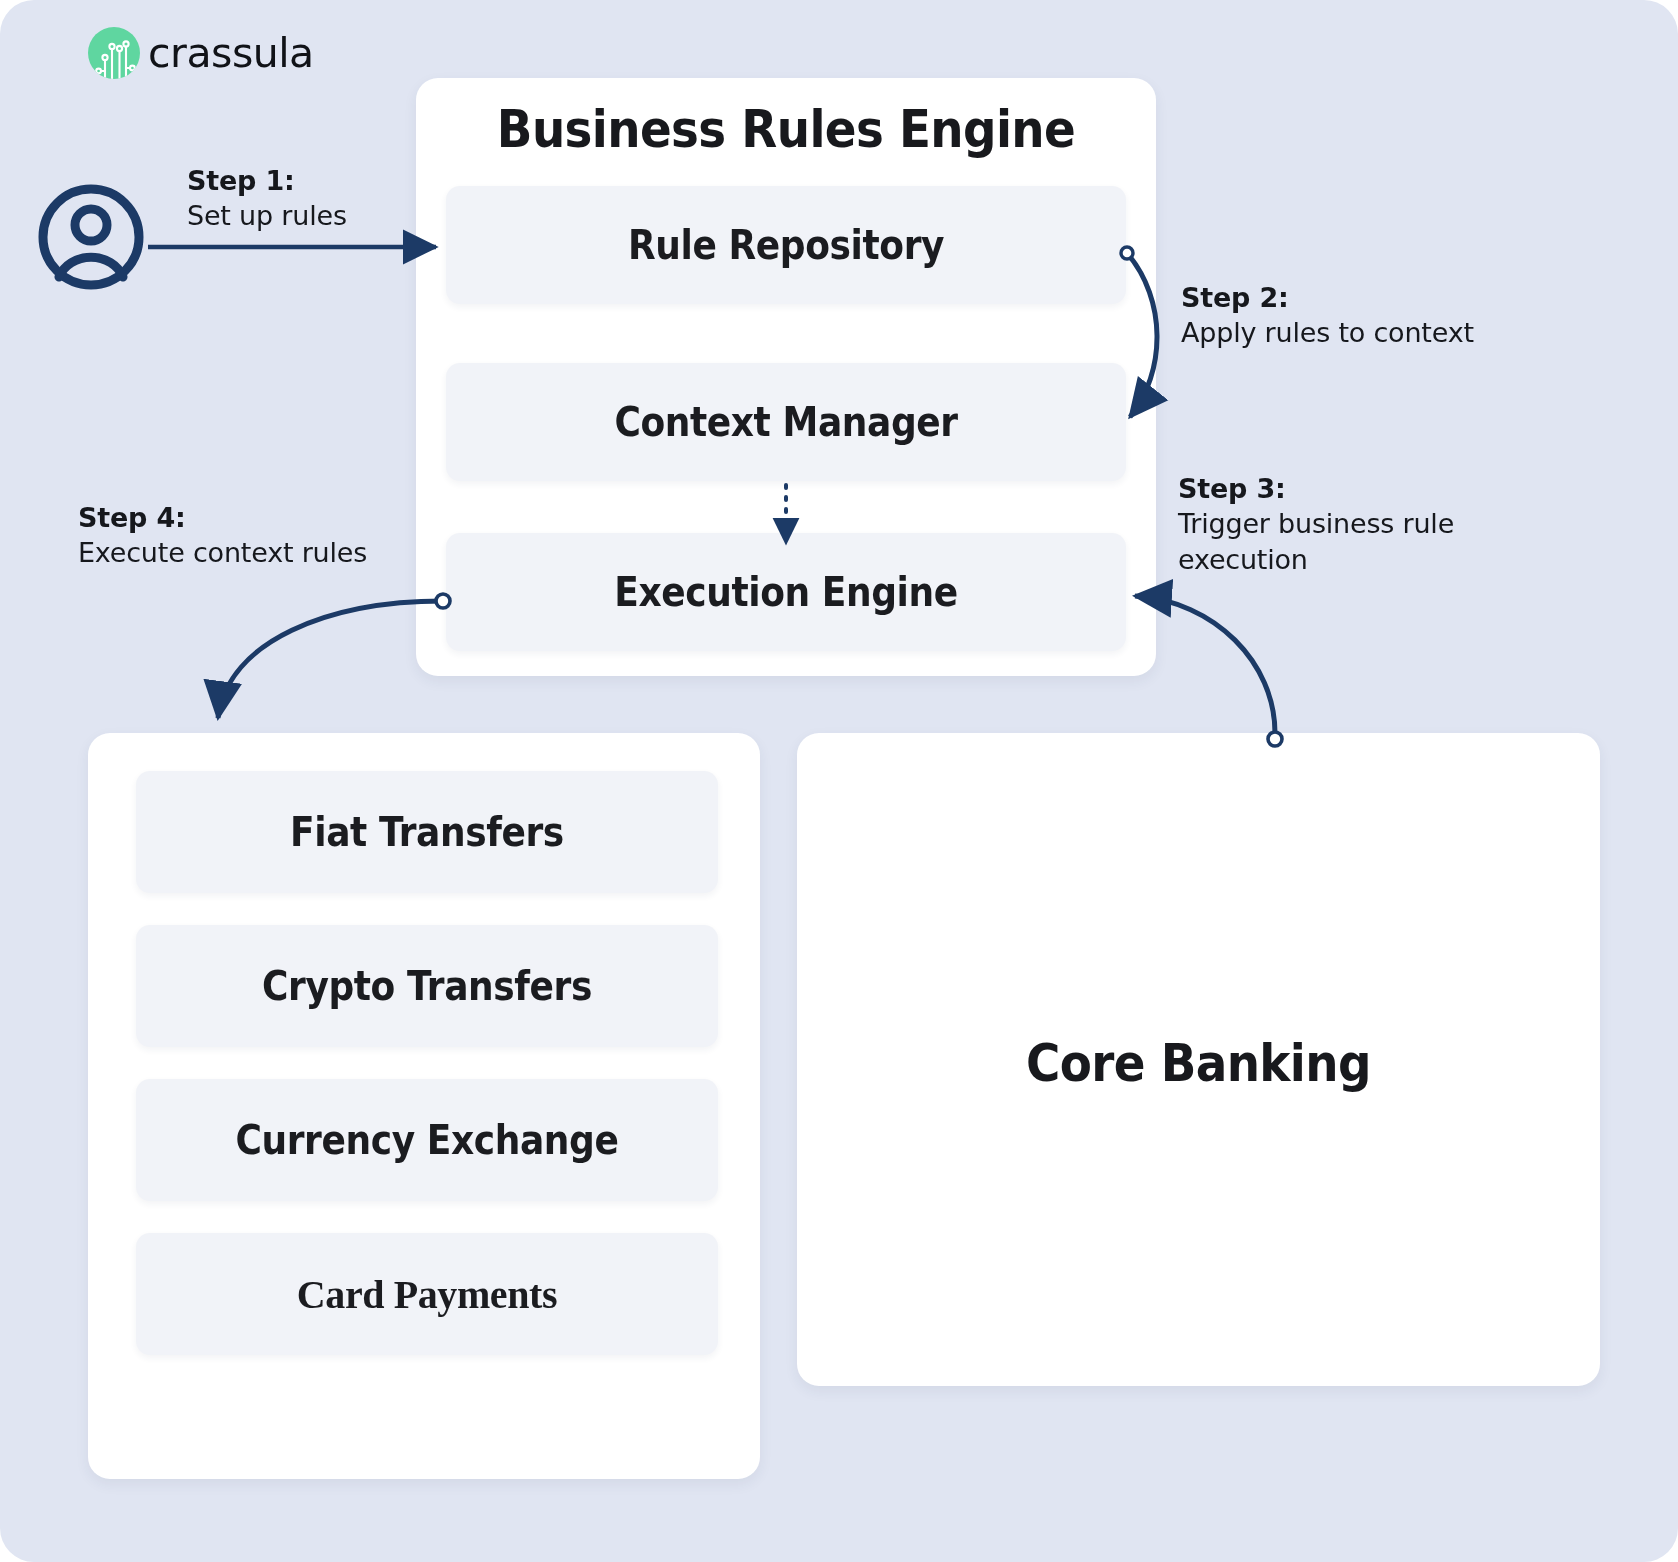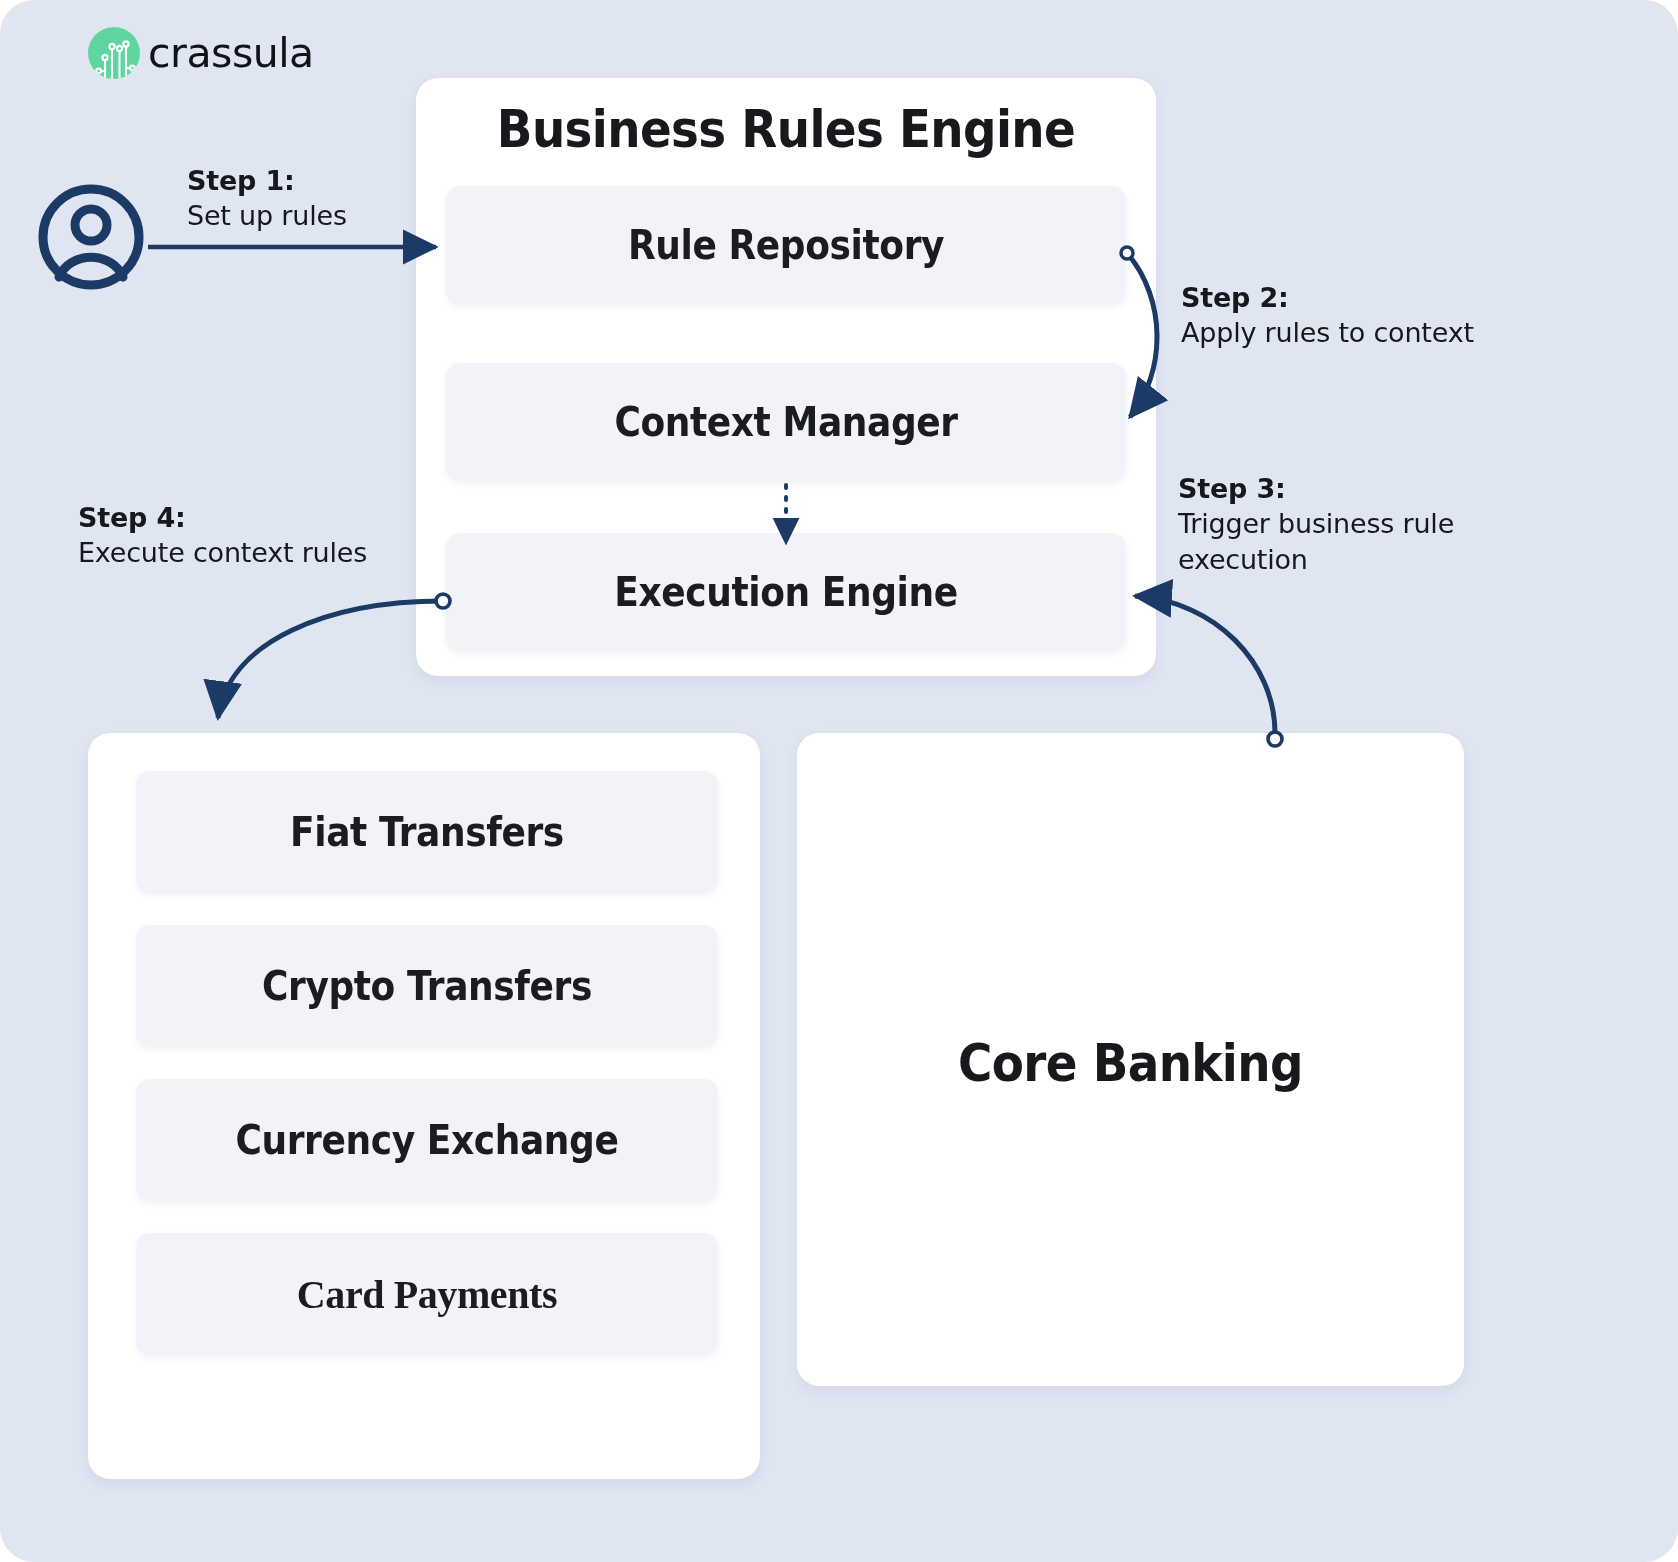--- a/index.html
+++ b/index.html
@@ -106,21 +106,21 @@
   }
   #panel-services {
     left: 88px;
     top: 733px;
     width: 672px;
     height: 746px;
   }
   #panel-core {
     left: 797px;
     top: 733px;
-    width: 667px;
+    width: 803px;
     height: 653px;
   }
 
   .panel-title {
     font-family: "DejaVu Sans Condensed", "DejaVu Sans", sans-serif;
     font-weight: bold;
     font-size: 52px;
     color: #18191d;
     text-align: center;
     letter-spacing: -0.6px;

